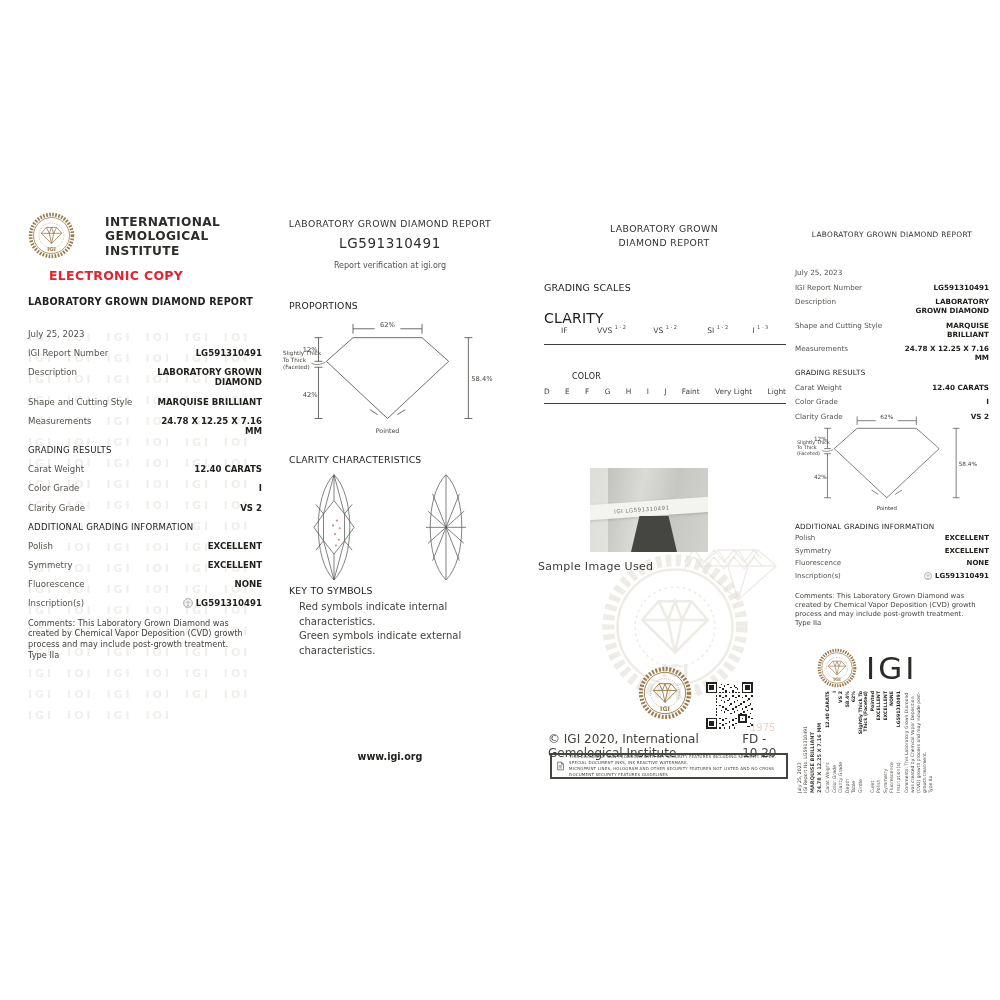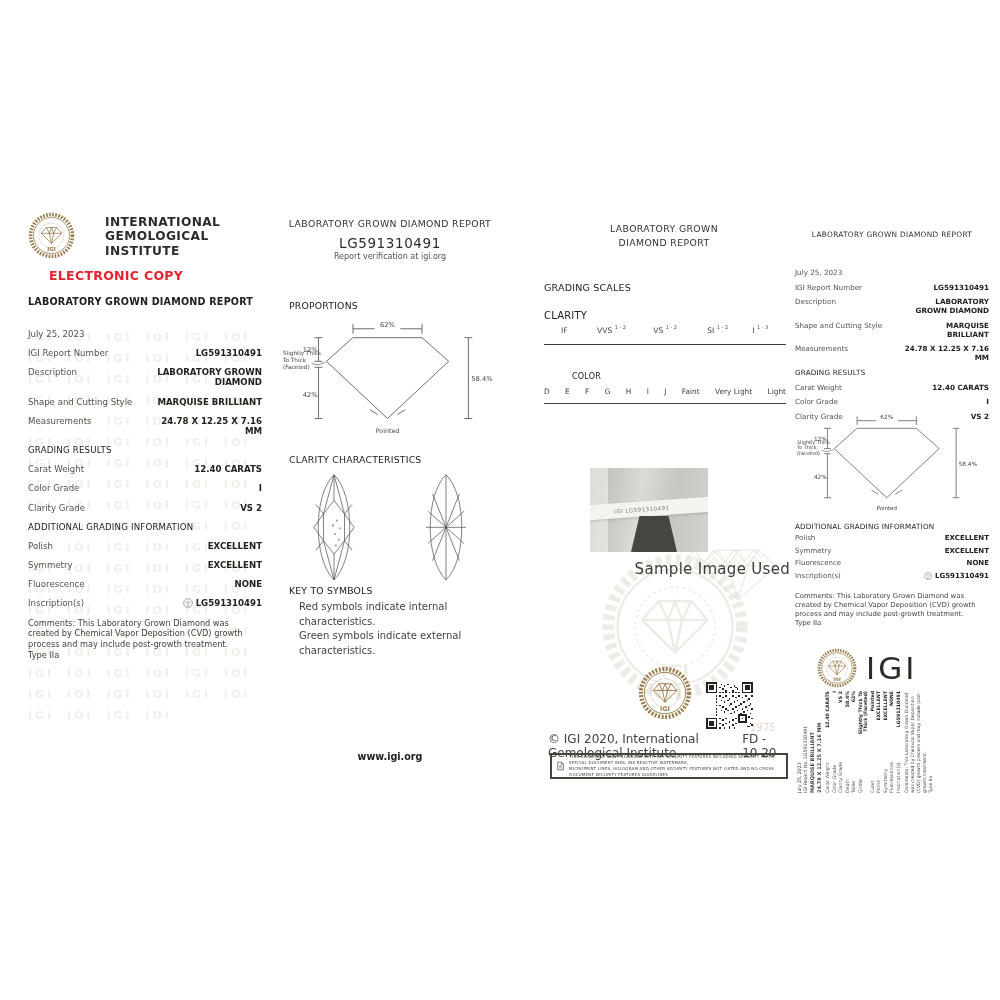--- a/index.html
+++ b/index.html
@@ -26,49 +26,49 @@
   .p1-rows{margin-top:22px;font-size:8.6px;}
   .p1-rows .row{margin-bottom:9.2px;}
   .p1-rows .val{max-width:118px;}
   .comments{margin-top:3px;font-size:8.2px;line-height:1.3;color:#45423e;}
   .insc-val{display:flex;align-items:center;gap:3px;}
 
   
   #p2{left:283px;top:218px;width:214px;height:552px;text-align:center;}
   .p2-title{font-size:9.3px;letter-spacing:.4px;color:#34322f;}
   .p2-number{margin-top:6px;font-size:13.5px;letter-spacing:.6px;color:#2e2c29;}
-  .p2-verif{margin-top:1px;font-size:8px;color:#55524e;}
+  .p2-verif{margin-top:10px;font-size:8px;color:#55524e;}
   .left-h{position:absolute;left:6px;text-align:left;font-size:9.3px;}
   .prop-wrap{position:absolute;left:0px;top:96px;width:212px;}
   .marq-row{position:absolute;left:0;top:252px;width:214px;display:flex;justify-content:center;gap:26px;}
   .keys{position:absolute;left:16px;top:382px;text-align:left;font-size:10px;line-height:1.45;color:#45423e;}
   .site{position:absolute;left:0;top:533px;width:214px;text-align:center;font-weight:bold;font-size:9.6px;color:#23211e;}
 
   
   #p3{left:538px;top:222px;width:252px;height:566px;}
   .p3-title{position:absolute;top:0;left:0;width:100%;text-align:center;font-size:9.3px;line-height:1.5;letter-spacing:.4px;color:#34322f;}
   .gs-h{position:absolute;left:6px;top:60px;font-size:9.5px;}
-  .cl-h{position:absolute;left:6px;top:88px;font-size:10px;}
+  .cl-h{position:absolute;left:6px;top:88px;font-size:14px;}
   .scale-row{position:absolute;left:6px;right:4px;display:flex;font-size:7.6px;color:#45423e;padding-left:17px;}
   .scale-row .c0{width:16%;} .scale-row .c1{width:25%;} .scale-row .c2{width:24%;} .scale-row .c3{width:20%;} .scale-row .c4{width:15%;}
   .scale-row sup{font-size:5px;color:#55524e;}
   .rule{position:absolute;left:6px;right:4px;border-top:1.6px solid #3f3d3a;}
   .desc-row{font-size:6.8px;line-height:1.25;}
   .color-h{position:absolute;left:6px;top:150px;font-size:8px;padding-left:28px;}
   .color-row{position:absolute;left:6px;right:4px;top:165px;display:flex;justify-content:space-between;font-size:7.4px;color:#45423e;}
   .ghost{position:absolute;pointer-events:none;}
   .photo{position:absolute;left:52px;top:246px;width:118px;height:84px;overflow:hidden;
          background:linear-gradient(100deg,#bdbdb9 8%,#dadad6 42%,#c6c6c2 68%,#d2d2ce 100%);}
   .ph-strip{position:absolute;left:0;top:0;width:18px;height:100%;background:rgba(233,233,229,.75);}
   .ph-band{position:absolute;left:-6px;right:-6px;top:33px;height:15px;background:#f3f3ef;transform:rotate(-4deg);
            box-shadow:0 1px 3px rgba(0,0,0,.18);display:flex;align-items:center;}
   .ph-band span{margin-left:30px;font-size:5.5px;letter-spacing:.5px;color:#787672;}
   .ph-wedge{position:absolute;left:38px;top:48px;width:52px;height:40px;background:#454542;
             clip-path:polygon(22% 0,78% 0,96% 100%,4% 100%);}
-  .caption{position:absolute;left:0;top:338px;width:100%;text-align:right;font-size:15px;letter-spacing:.3px;color:#3d3b38;}
+  .caption{position:absolute;left:0;top:338px;width:100%;text-align:left;font-size:11px;letter-spacing:.3px;color:#3d3b38;}
   .p3-seal{position:absolute;left:100px;top:444px;color:#9b7c4d;}
   .qr{position:absolute;left:168px;top:460px;}
   .copyline{position:absolute;left:10px;right:5px;top:510px;display:flex;justify-content:space-between;font-size:12px;color:#45423e;}
   .discl{position:absolute;left:12px;right:2px;top:531px;height:26px;border:2px solid #46443f;
          display:flex;align-items:center;gap:5px;padding:2px 5px;box-sizing:border-box;}
   .discl-text{font-size:4px;line-height:1.5;letter-spacing:.2px;color:#45433e;}
 
   
   #p4{left:793px;top:228px;width:198px;height:560px;}
   .p4-title{position:absolute;top:2px;left:0;width:100%;text-align:center;font-size:7.4px;letter-spacing:.3px;color:#34322f;}

